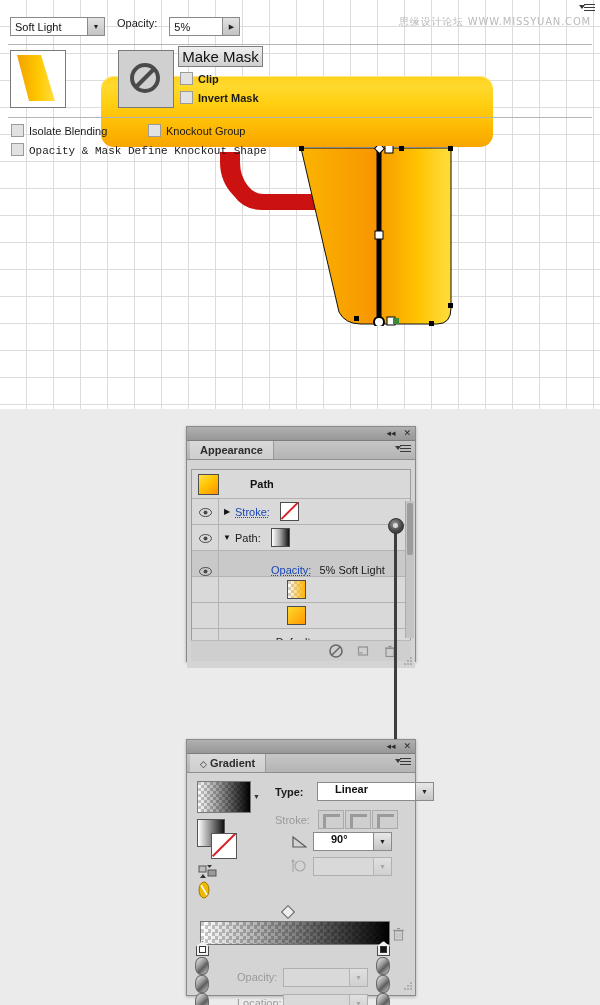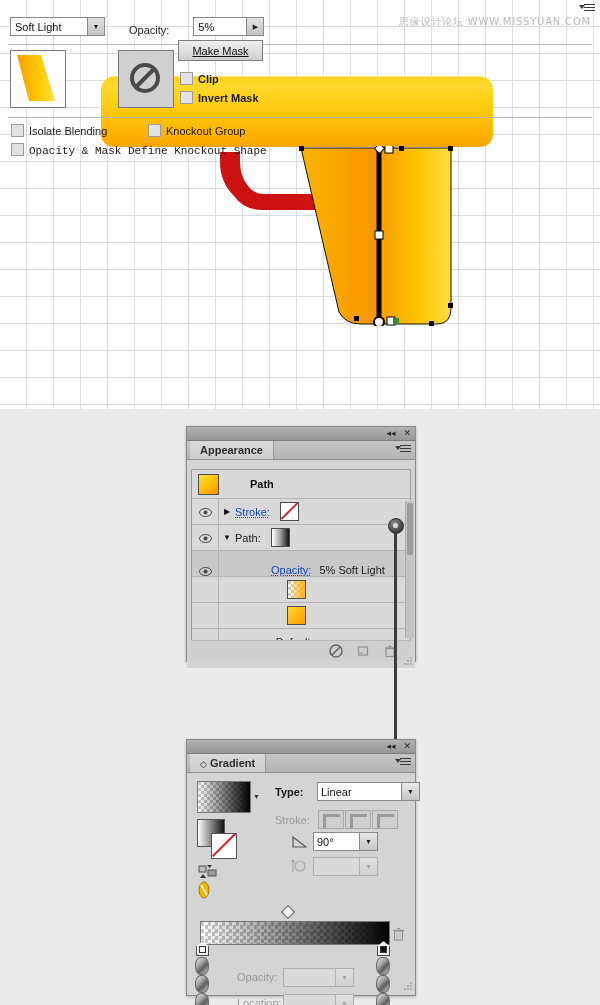--- a/index.html
+++ b/index.html
@@ -121,47 +121,47 @@
   #connector-knob{position:absolute;left:388px;top:518px;width:14px;height:14px;border-radius:50%;
     background:radial-gradient(circle at 40% 35%,#9a9a9a 0%,#4a4a4a 55%,#2a2a2a 100%);
     border:1px solid #333;}
   #connector-knob:after{content:"";position:absolute;left:4px;top:4px;width:5px;height:5px;border-radius:50%;
     background:#d9d9d9;}
 
   
   #transparency{left:35px;top:557px;width:231px;height:162px;background:#d4d4d4;
     border:1px solid #7f7f7f;box-shadow:1px 2px 4px rgba(0,0,0,.3);}
   #tp-flyout{position:absolute;right:5px;top:4px;width:14px;height:10px;}
-  .tp-row1{position:absolute;left:10px;top:17px;display:flex;align-items:flex-end;gap:24px;}
+  .tp-row1{position:absolute;left:10px;top:17px;display:flex;align-items:flex-start;gap:12px;}
   .combo{
     height:17px;background:#fff;border:1px solid #8a8a8a;display:flex;align-items:center;
     font-size:11px;color:#111;padding-left:4px;position:relative;
   }
   .combo .arw{
     position:absolute;right:0;top:0;width:16px;height:100%;
     background:linear-gradient(to bottom,#e3e3e3,#c3c3c3);border-left:1px solid #8a8a8a;
     display:flex;align-items:center;justify-content:center;font-size:7px;color:#222;
   }
   .hr{position:absolute;left:8px;right:8px;height:1px;background:#b6b6b6;}
   .thumbbox{position:absolute;width:54px;height:56px;border:1px solid #7a7a7a;background:#fff;}
   .makemask{
-    position:absolute;left:178px;top:40px;width:83px;height:19px;
+    position:absolute;left:178px;top:46px;width:83px;height:19px;
     background:linear-gradient(to bottom,#f0f0f0,#cfcfcf);border:1px solid #7e7e7e;
-    font-size:11px;color:#111;display:flex;align-items:center;justify-content:center;text-decoration:underline;
+    font-size:15px;color:#111;display:flex;align-items:center;justify-content:center;
   }
   .cbx{width:11px;height:11px;border:1px solid #9b9b9b;background:#e2e2e2;display:inline-block;
     vertical-align:-2px;margin-right:5px;}
   .dim{color:#a0a0a0;font-weight:bold;}
   .ck-line{position:absolute;font-size:11px;color:#1a1a1a;}
 
   
   #gradient{left:186px;top:739px;width:228px;height:255px;}
   .g-field{
     height:17px;background:#fff;border:1px solid #8a8a8a;position:relative;
-    font-size:11px;color:#111;display:flex;align-items:center;padding-left:3px;
+    font-size:11px;color:#111;display:flex;align-items:flex-start;padding-left:17px;font-weight:bold;
   }
   .g-field.disabled{background:#d9d9d9;border-color:#b0b0b0;color:#a6a6a6;}
   .g-field .arw{position:absolute;right:0;top:0;width:17px;height:100%;
     background:linear-gradient(to bottom,#e8e8e8,#c6c6c6);border-left:1px solid #8a8a8a;
     display:flex;align-items:center;justify-content:center;font-size:7px;color:#222;}
   .g-field.disabled .arw{color:#a6a6a6;border-left-color:#b4b4b4;
     background:linear-gradient(to bottom,#e0e0e0,#d0d0d0);}
   #grad-bar{
     position:absolute;left:13px;top:148px;width:188px;height:22px;border:1px solid #757575;
     background:

